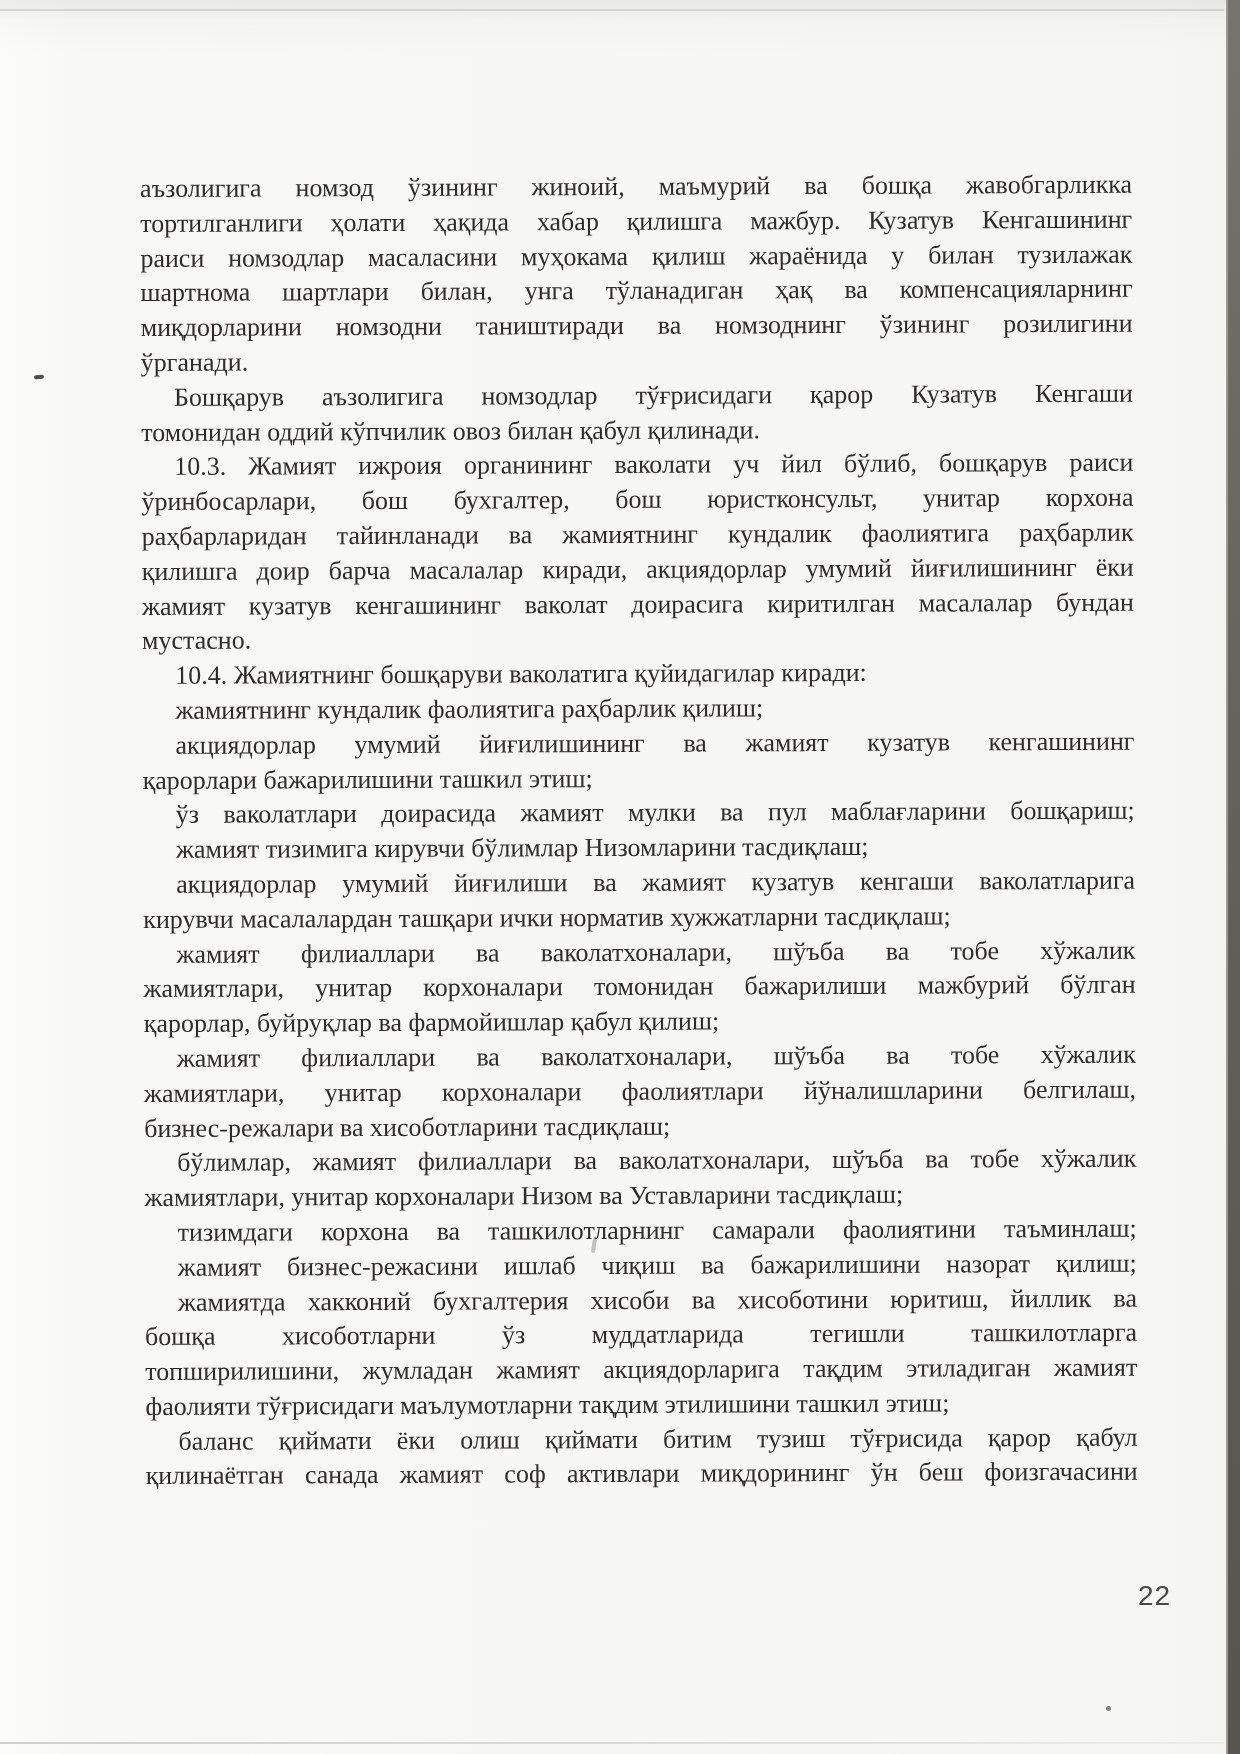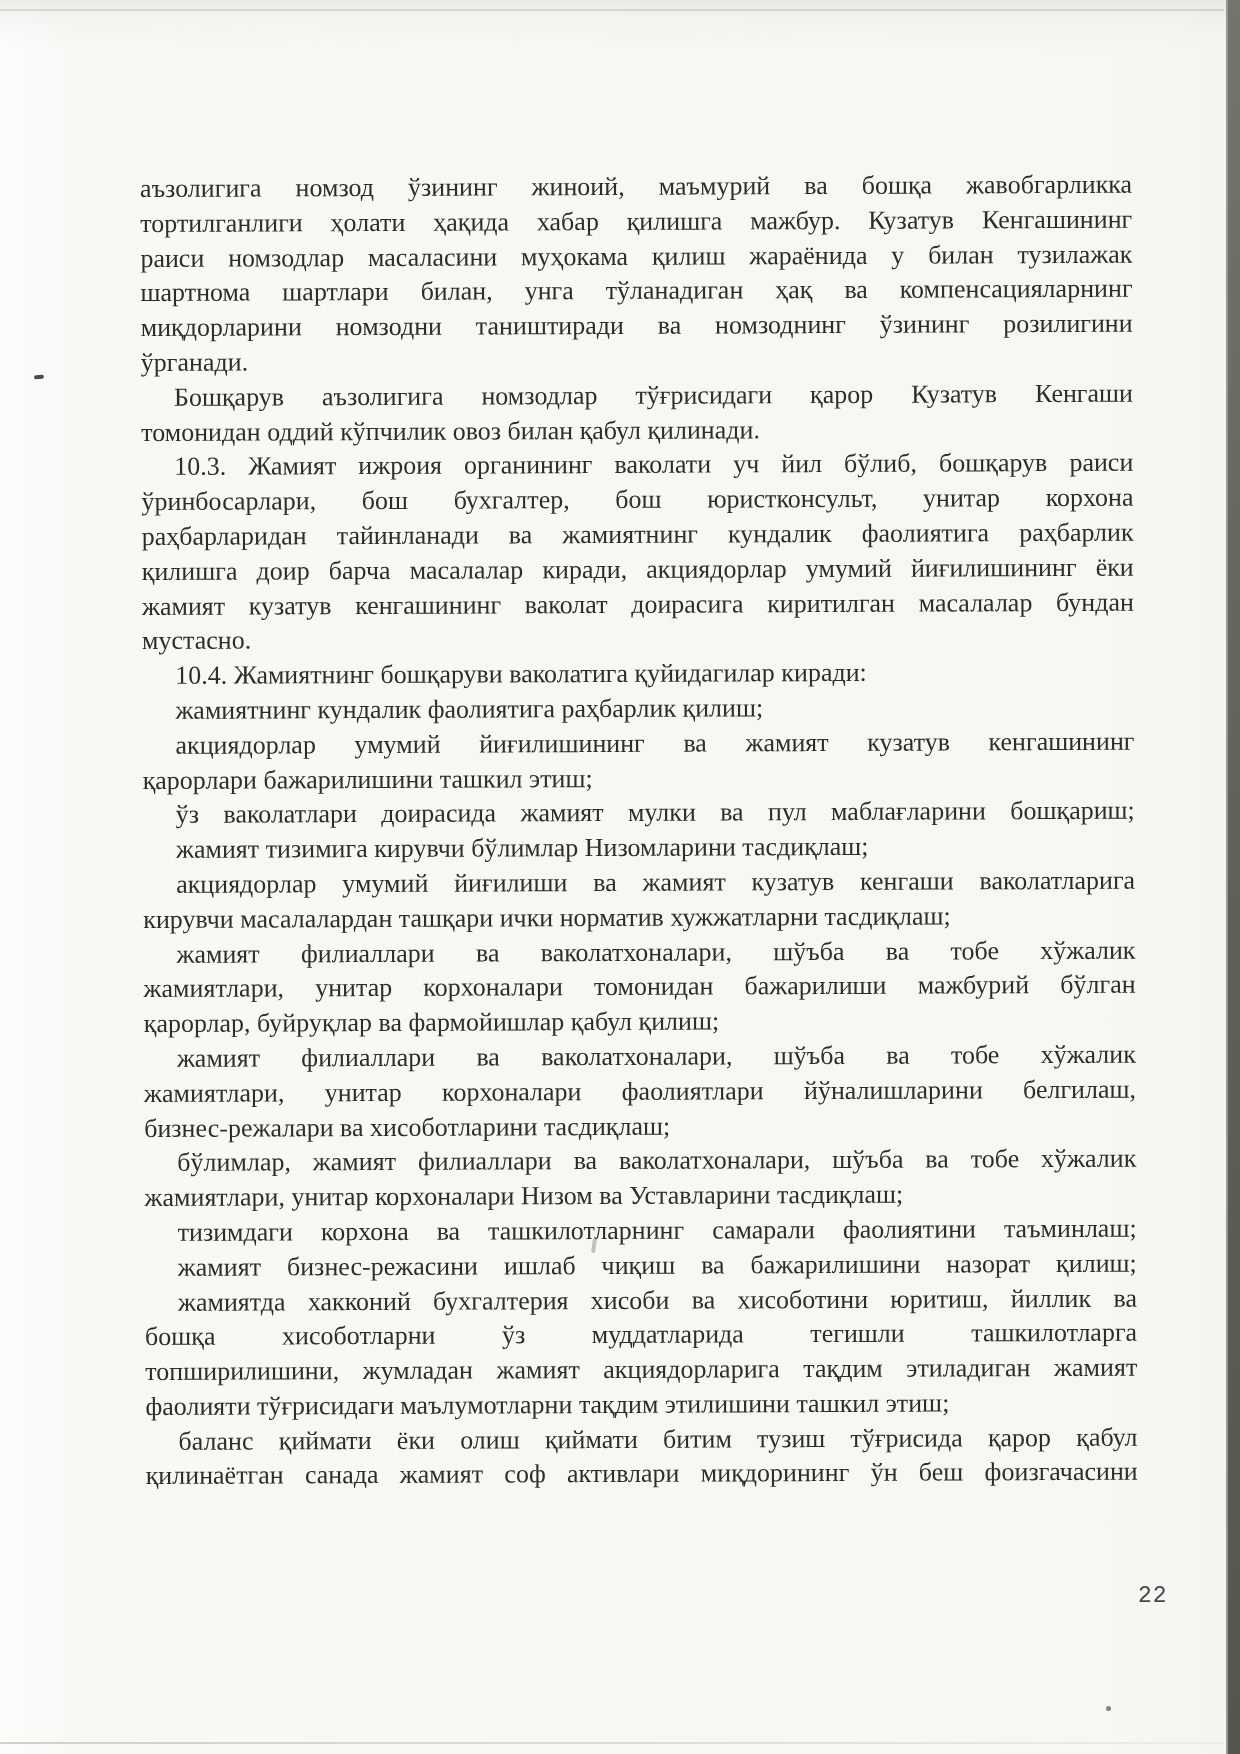--- a/index.html
+++ b/index.html
@@ -38,22 +38,22 @@
     transform-origin:0 0;
     text-rendering:optimizeLegibility;
   }
   .line{white-space:normal;}
   .line.just{text-align:justify;text-align-last:justify;}
   .line.left{text-align:left;text-align-last:left;}
   .line.indent{text-indent:33px;}
   .page-number{
     position:absolute;
     left:1138px;top:1582px;
-    font-family:Liberation Mono, monospace;
-    font-size:23px;line-height:28px;
+    font-family:Liberation Sans, sans-serif;
+    font-size:28px;line-height:28px;
     color:var(--page-number);
     letter-spacing:1px;
     text-align:right;
   }
   .scan-band{
     position:absolute;top:0;right:0;
     width:14px;height:1754px;
     background:linear-gradient(180deg, var(--scan-band-light) 0%, #68685f 30%, var(--scan-band) 55%, #56564f 100%);
     border-left:2px solid #9a9a91;
   }

